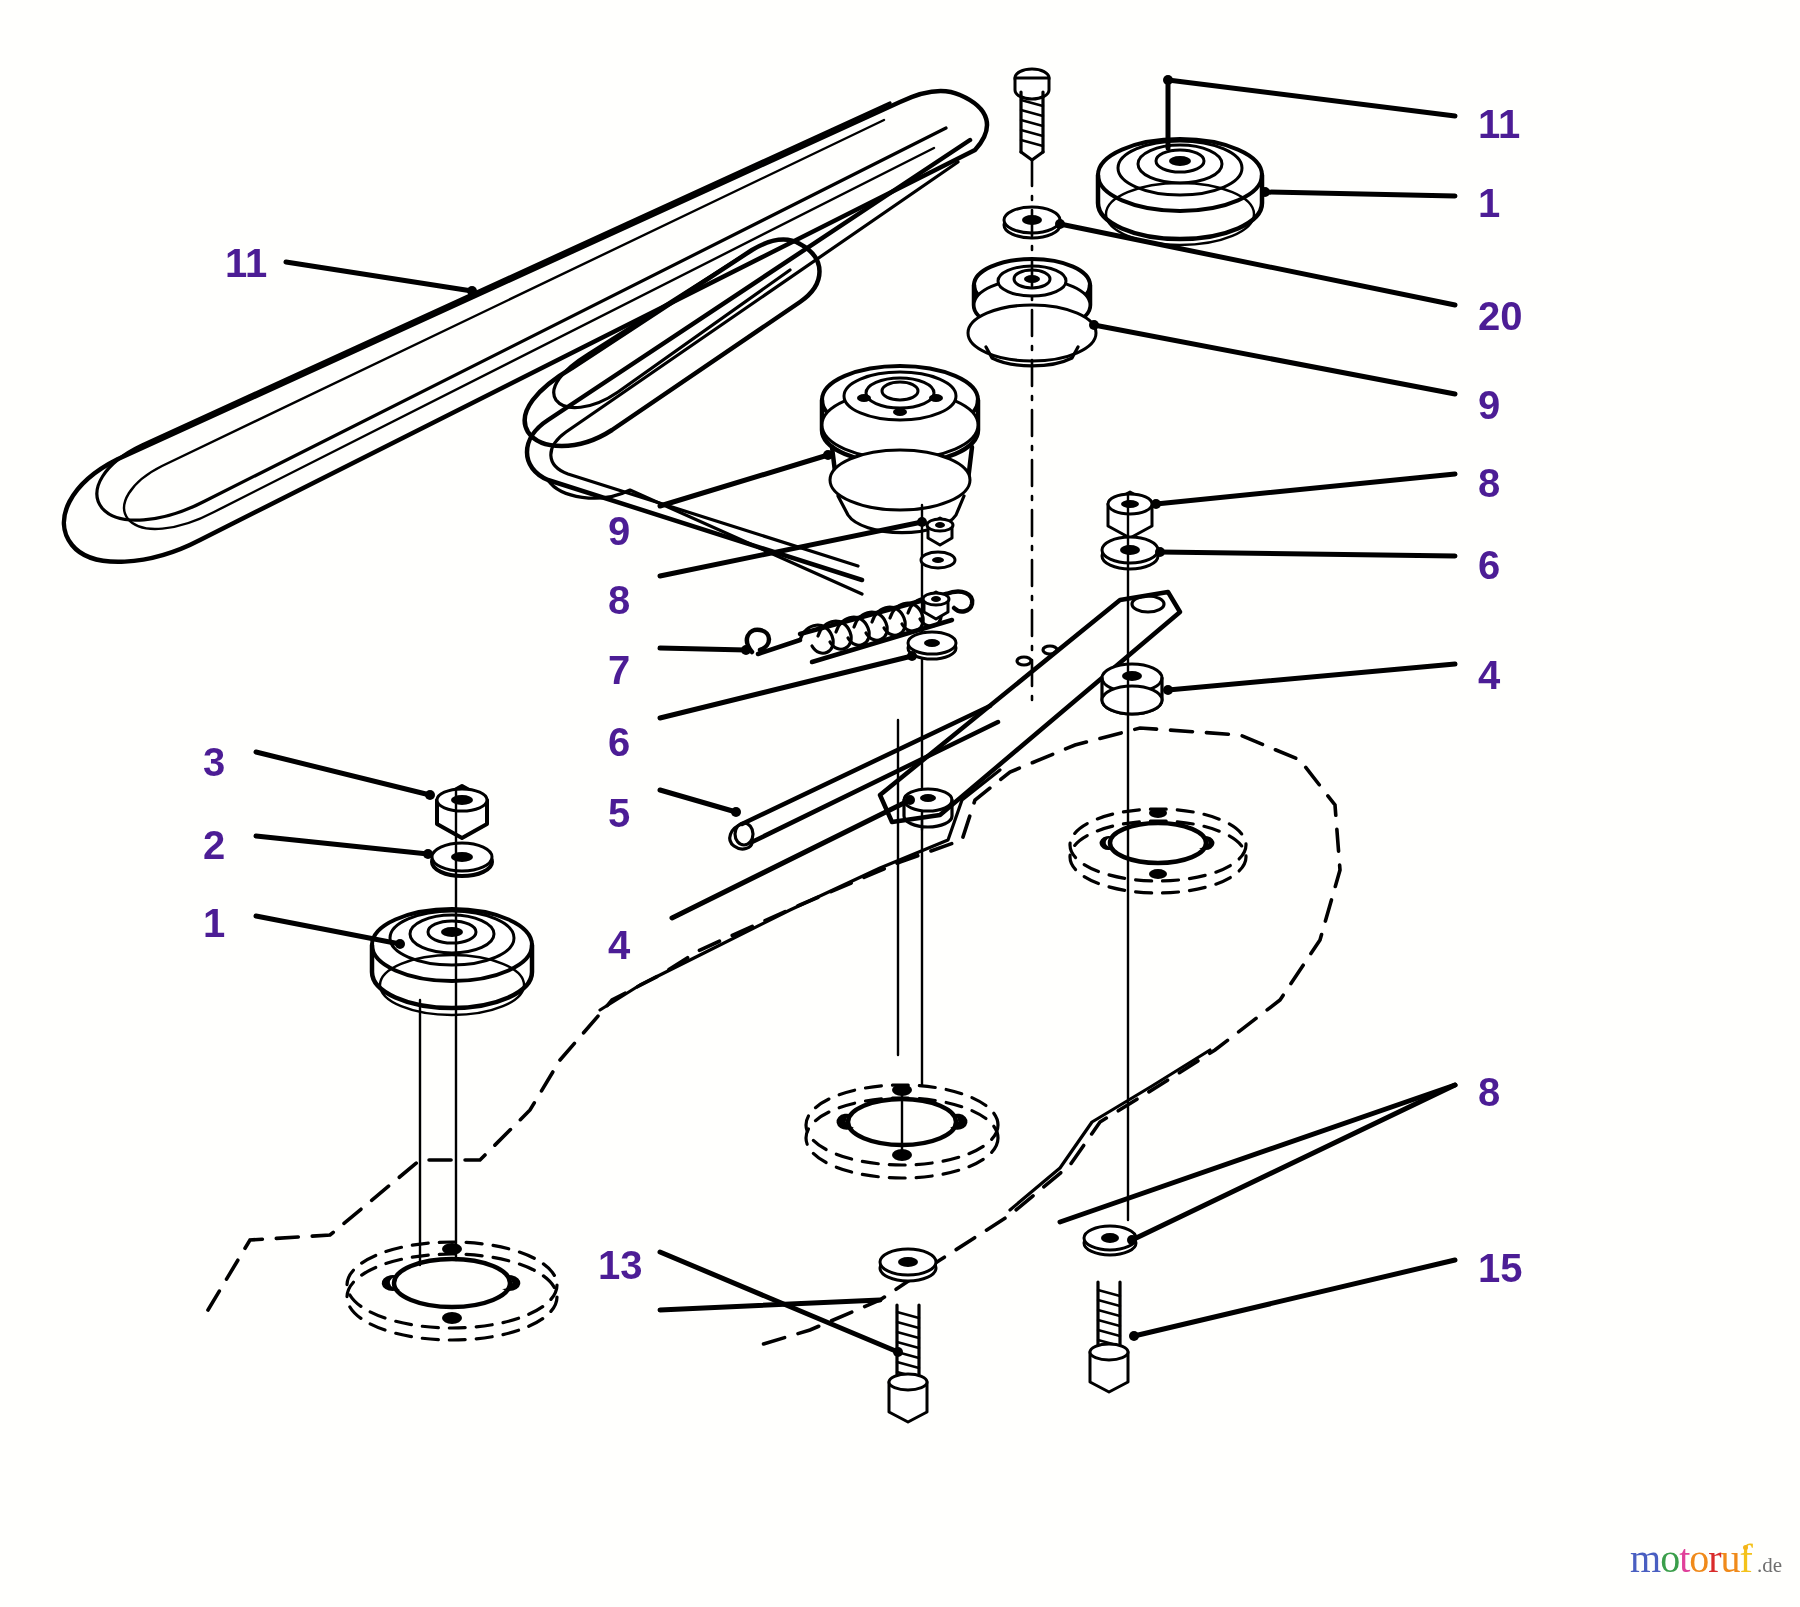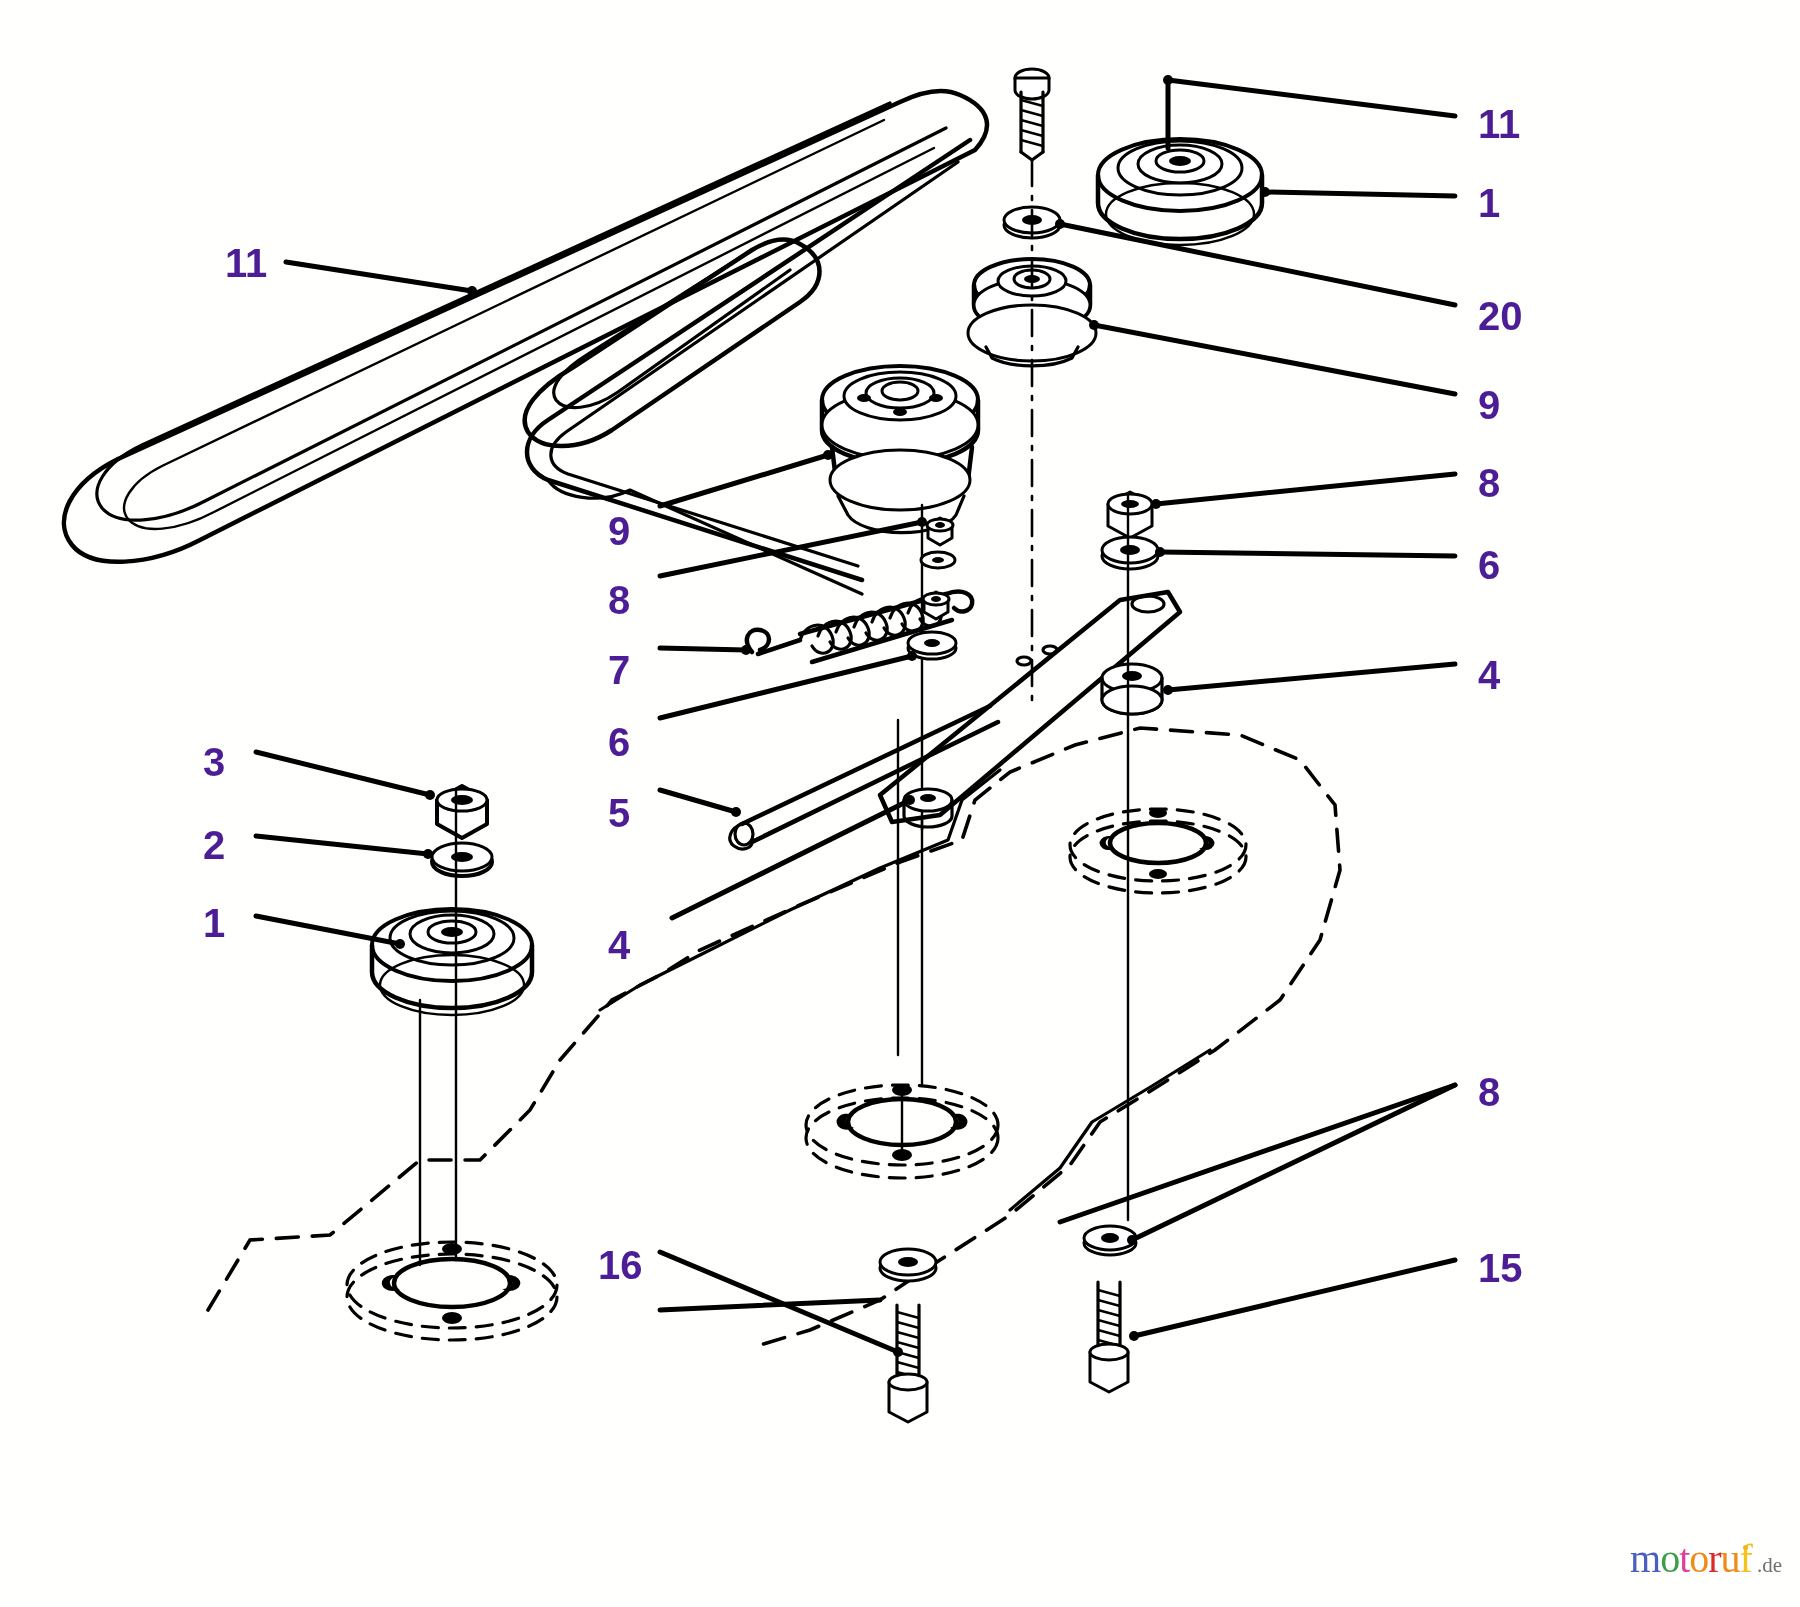--- a/index.html
+++ b/index.html
@@ -516,19 +516,19 @@
   <span class="callout-num" style="left:608px;  top:511px;">9</span>
   <span class="callout-num" style="left:608px;  top:580px;">8</span>
   <span class="callout-num" style="left:608px;  top:650px;">7</span>
   <span class="callout-num" style="left:608px;  top:722px;">6</span>
   <span class="callout-num" style="left:608px;  top:793px;">5</span>
   <span class="callout-num" style="left:608px;  top:925px;">4</span>
 
   <span class="callout-num" style="left:203px;  top:742px;">3</span>
   <span class="callout-num" style="left:203px;  top:825px;">2</span>
   <span class="callout-num" style="left:203px;  top:903px;">1</span>
-  <span class="callout-num" style="left:598px;  top:1245px;">16</span>
+  <span class="callout-num" style="left:598px;  top:1245px;">13</span>
 
   <div id="watermark">
     <span id="wm-letters"><span class="w" style="color: rgb(74, 95, 193);">m</span><span class="w" style="color: rgb(58, 158, 74);">o</span><span class="w" style="color: rgb(224, 64, 154);">t</span><span class="w" style="color: rgb(240, 138, 26);">o</span><span class="w" style="color: rgb(217, 43, 43);">r</span><span class="w" style="color: rgb(240, 138, 26);">u</span><span class="w" style="color: rgb(244, 194, 26);">f</span><span class="dot-acc"></span></span><span class="de">.de</span>
   </div>
 
 </div>
 
 </body></html>

